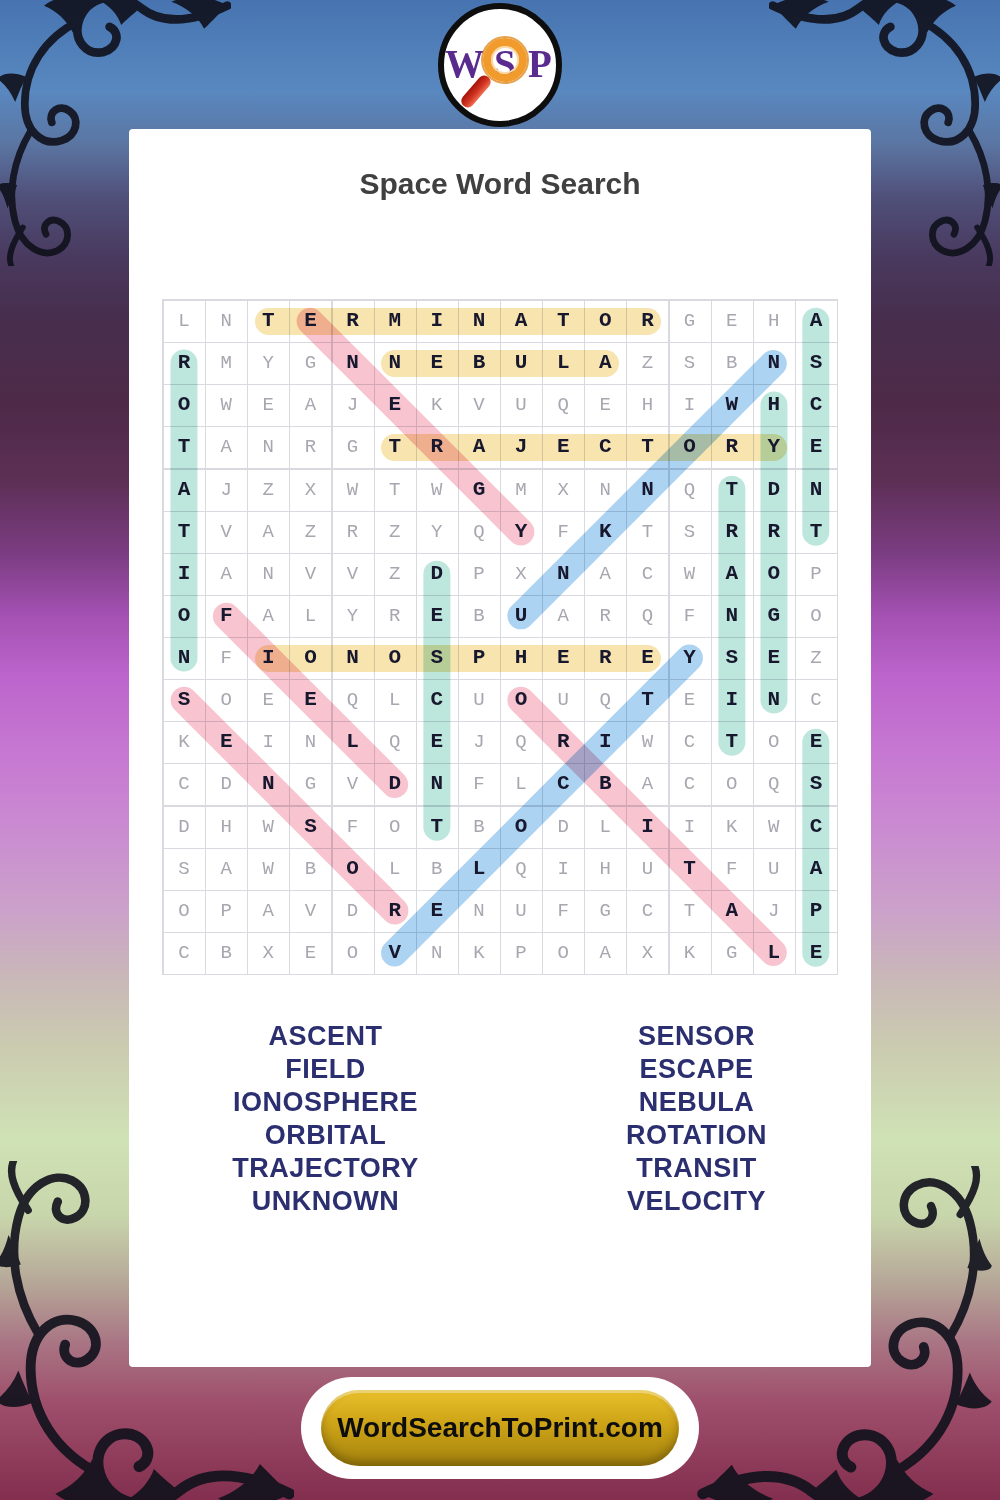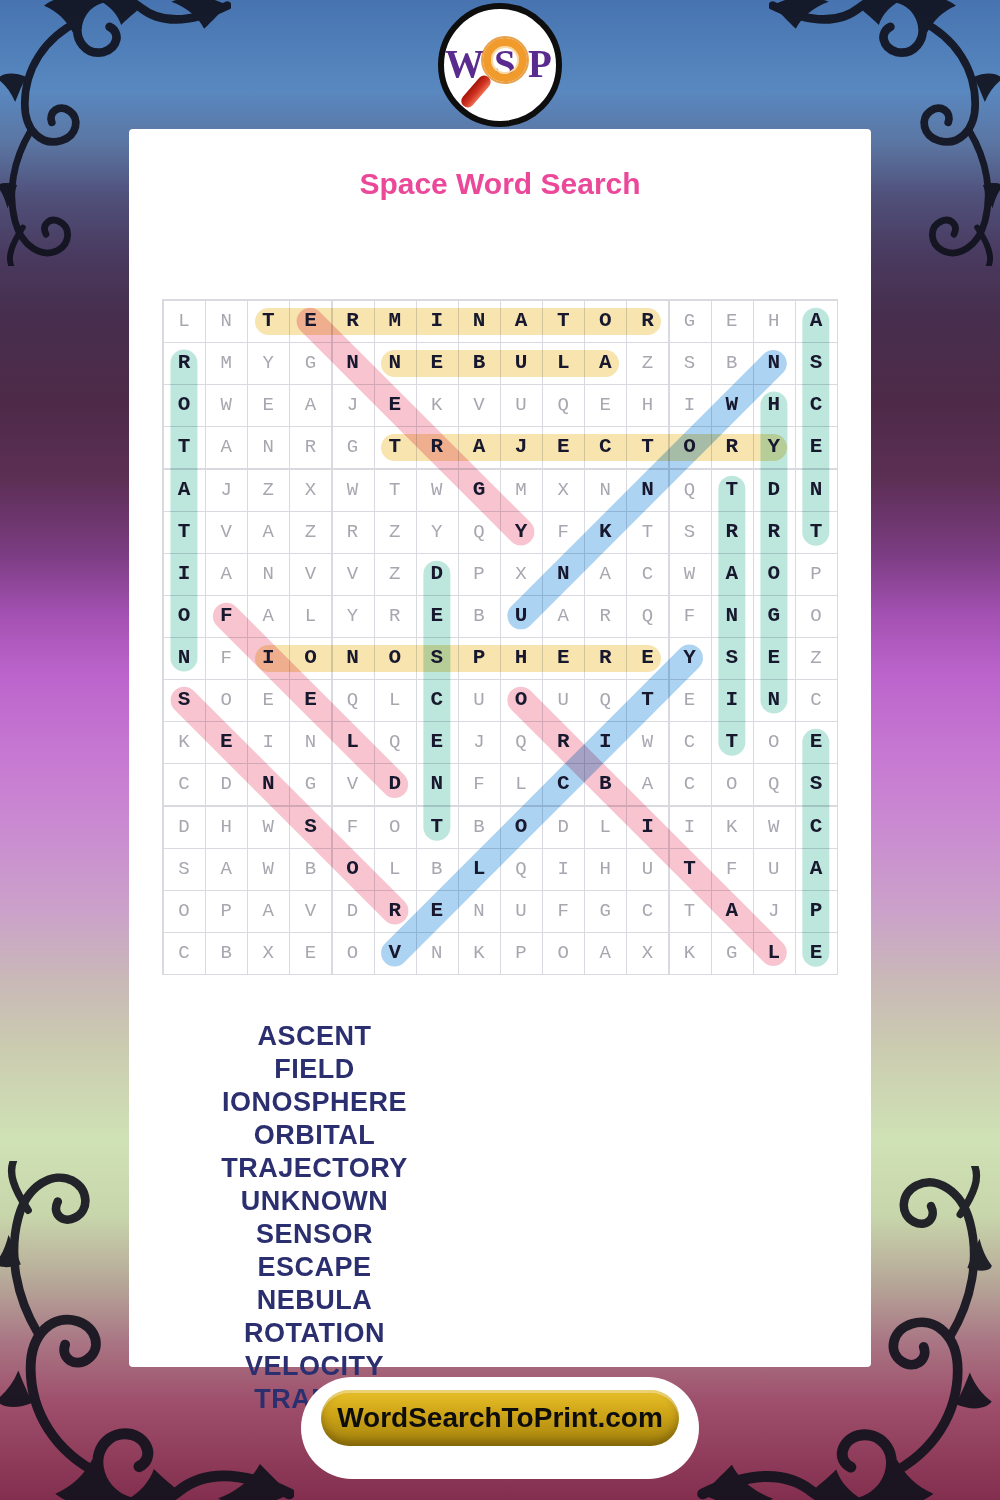--- a/index.html
+++ b/index.html
@@ -29,45 +29,45 @@
   .logo .lw,.logo .ls,.logo .lp{position:absolute;top:32px;
     font-family:"Liberation Serif",serif;font-weight:700;font-size:39px;color:#5a2b8f;z-index:2;}
   .logo .lw{left:1px;} .logo .ls{left:50px;} .logo .lp{left:84px;}
   .mag-ring{position:absolute;left:39px;top:29px;width:28px;height:28px;border:8px solid #f09b2c;
     border-radius:50%;z-index:4;box-shadow:0 0 0 2px rgba(222,130,17,.75), inset 0 0 0 2px #fcd9a4;}
   .mag-handle{position:absolute;left:13px;top:76px;width:38px;height:13px;border-radius:7px;
     background:linear-gradient(180deg,#ef6f52 0%,#d03322 45%,#a51408 100%);
     transform:rotate(131deg);z-index:3;}
 
   .title{position:absolute;top:38px;left:0;width:100%;text-align:center;
-    font-size:30px;font-weight:700;color:#ec4899;}
+    font-size:30px;font-weight:700;color:#404040;}
   .subtitle{position:absolute;top:84px;left:0;width:100%;text-align:center;
     font-size:24px;font-weight:700;color:#2b2f6f;}
 
   
   .grid-area{position:absolute;left:33px;top:170px;width:674px;height:674px;
     border:1px solid #d9dae0;
     background-image:
       repeating-linear-gradient(to right,#d9dae0 0 1px,transparent 1px 42.125px),
       repeating-linear-gradient(to bottom,#d9dae0 0 1px,transparent 1px 42.125px);}
   .hl{position:absolute;height:27px;border-radius:13.5px;mix-blend-mode:multiply;z-index:1;}
   .cell{position:absolute;width:42.125px;height:42.125px;line-height:42.5px;text-align:center;
     font-family:"Liberation Mono","DejaVu Sans Mono",monospace;font-size:19px;
     color:#a7a7b0;z-index:2;}
   .cell.solved{font-weight:700;font-size:21px;color:#17172e;}
 
   
-  .words{position:absolute;top:891px;left:0;width:100%;display:flex;flex-direction:column;}
+  .words{position:absolute;top:891px;left:11px;width:100%;display:flex;}
   .word-col{width:50%;text-align:center;}
   .word{font-size:27px;line-height:33px;font-weight:700;color:#2b2f6f;letter-spacing:.5px;}
 
   
   .btn-outer{position:absolute;left:301px;top:1377px;width:398px;height:102px;
     background:#fff;border-radius:51px;z-index:7;}
-  .btn-inner{position:absolute;left:20px;top:13px;width:358px;height:56px;border-radius:38px;
+  .btn-inner{position:absolute;left:20px;top:13px;width:358px;height:76px;border-radius:38px;
     background:linear-gradient(180deg,#e9c02a 0%,#cda317 45%,#a4830d 100%);
     box-shadow:inset 0 3px 0 rgba(255,255,255,.35), inset 0 -5px 10px rgba(60,45,0,.38);
     display:flex;align-items:center;justify-content:center;cursor:pointer;}
   .btn-label{font-size:28px;font-weight:700;color:#0d0d0d;}
 </style>
 </head>
 <body>
 
 <div class="page">
 
@@ -379,22 +379,22 @@
           <div class="word">IONOSPHERE</div>
           <div class="word">ORBITAL</div>
           <div class="word">TRAJECTORY</div>
           <div class="word">UNKNOWN</div>
         </div>
       <div class="word-col">
           <div class="word">SENSOR</div>
           <div class="word">ESCAPE</div>
           <div class="word">NEBULA</div>
           <div class="word">ROTATION</div>
+          <div class="word">TRANSIT</div>
           <div class="word">VELOCITY</div>
-          <div class="word">TRANSIT</div>
         </div>
     </div>
   </div>
 
   <div class="logo">
     <span class="lw">W</span>
     <span class="ls">S</span>
     <span class="lp">P</span>
     <span class="mag-ring"></span>
     <span class="mag-handle"></span>

